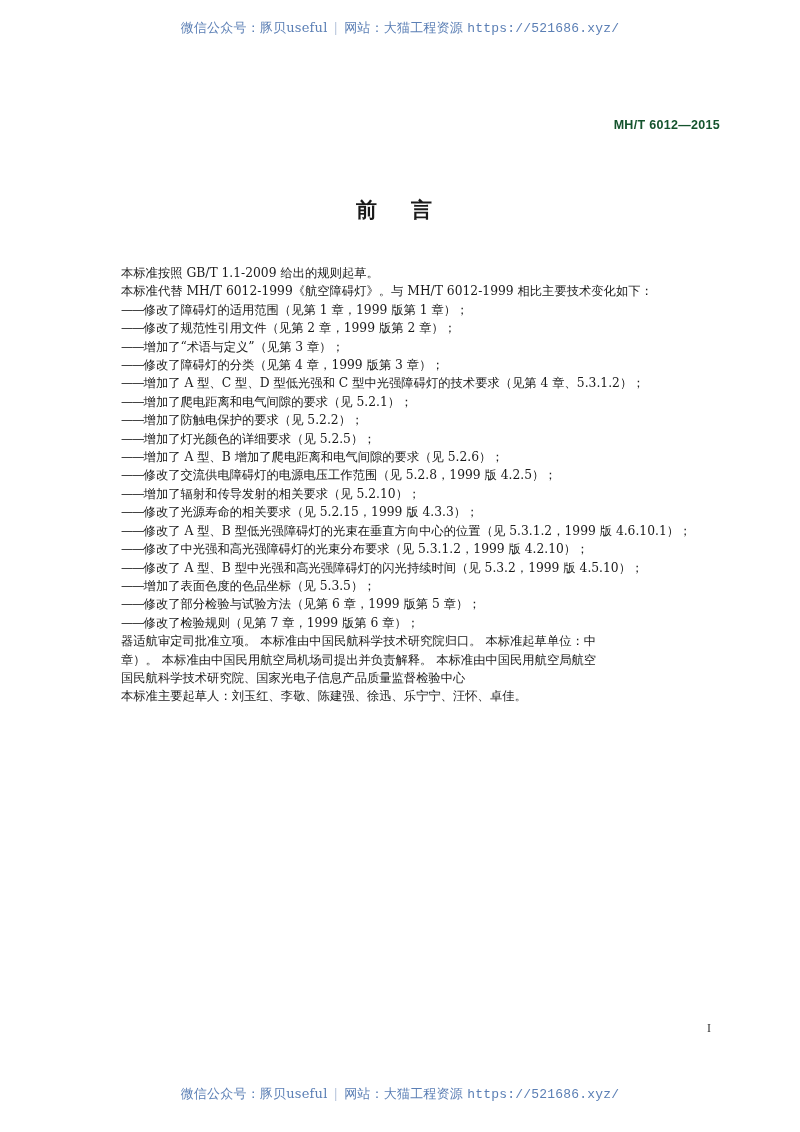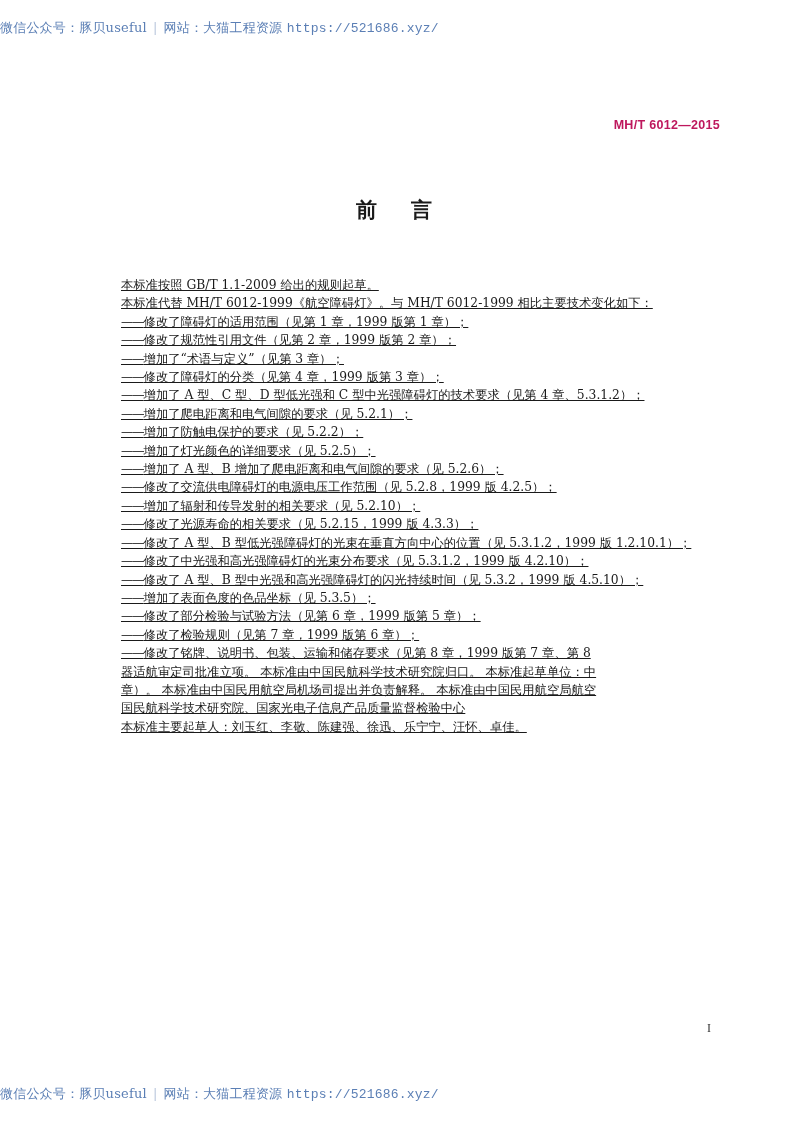--- a/index.html
+++ b/index.html
@@ -12,20 +12,21 @@
       height: 1132px;
       position: relative;
       overflow: hidden;
       font-family: "DejaVu Serif", "Liberation Serif", serif;
       color: #1a1a1a;
     }
     .watermark {
       position: absolute;
       left: 0;
       width: 800px;
+      text-align: center;
       font-size: 13px;
       color: #5b7fb5;
       font-family: "DejaVu Serif", "Liberation Serif", serif;
       letter-spacing: 0.2px;
     }
     .watermark .sep {
       color: #b8c6dc;
       margin: 0 6px;
     }
     .watermark .url {
@@ -34,44 +35,43 @@
     .wm-top { top: 19px; }
     .wm-bottom { top: 1085px; }
 
     .doc-code {
       position: absolute;
       top: 118px;
       right: 80px;
       font-family: "Liberation Sans", "DejaVu Sans", sans-serif;
       font-size: 12.5px;
       font-weight: bold;
-      color: #be185d;
+      color: #14532d;
       letter-spacing: 0.3px;
     }
     .page-title {
       position: absolute;
       top: 196px;
       left: 0;
       width: 788px;
       text-align: center;
       font-family: "DejaVu Sans", "Liberation Sans", sans-serif;
       font-size: 21px;
       font-weight: bold;
       letter-spacing: 34px;
       text-indent: 34px;
       color: #1a1a1a;
     }
     .content {
       position: absolute;
-      top: 276px;
+      top: 264px;
       left: 121px;
       width: 640px;
       font-size: 12.3px;
       line-height: 18.4px;
-      text-decoration: underline;
     }
     .line {
       white-space: nowrap;
     }
     .dash {
       letter-spacing: -1px;
     }
     .page-number {
       position: absolute;
       top: 1021px;
@@ -102,27 +102,26 @@
   <div class="line"><span class="dash">——</span><span>增加了“术语与定义”（见第 3 章）；</span></div>
   <div class="line"><span class="dash">——</span><span>修改了障碍灯的分类（见第 4 章，1999 版第 3 章）；</span></div>
   <div class="line"><span class="dash">——</span><span>增加了 A 型、C 型、D 型低光强和 C 型中光强障碍灯的技术要求（见第 4 章、5.3.1.2）；</span></div>
   <div class="line"><span class="dash">——</span><span>增加了爬电距离和电气间隙的要求（见 5.2.1）；</span></div>
   <div class="line"><span class="dash">——</span><span>增加了防触电保护的要求（见 5.2.2）；</span></div>
   <div class="line"><span class="dash">——</span><span>增加了灯光颜色的详细要求（见 5.2.5）；</span></div>
   <div class="line"><span class="dash">——</span><span>增加了 A 型、B 增加了爬电距离和电气间隙的要求（见 5.2.6）；</span></div>
   <div class="line"><span class="dash">——</span><span>修改了交流供电障碍灯的电源电压工作范围（见 5.2.8，1999 版 4.2.5）；</span></div>
   <div class="line"><span class="dash">——</span><span>增加了辐射和传导发射的相关要求（见 5.2.10）；</span></div>
   <div class="line"><span class="dash">——</span><span>修改了光源寿命的相关要求（见 5.2.15，1999 版 4.3.3）；</span></div>
-  <div class="line"><span class="dash">——</span><span>修改了 A 型、B 型低光强障碍灯的光束在垂直方向中心的位置（见 5.3.1.2，1999 版 1.2.10.1）；</span></div>
+  <div class="line"><span class="dash">——</span><span>修改了 A 型、B 型低光强障碍灯的光束在垂直方向中心的位置（见 5.3.1.2，1999 版 4.6.10.1）；</span></div>
   <div class="line"><span class="dash">——</span><span>修改了中光强和高光强障碍灯的光束分布要求（见 5.3.1.2，1999 版 4.2.10）；</span></div>
   <div class="line"><span class="dash">——</span><span>修改了 A 型、B 型中光强和高光强障碍灯的闪光持续时间（见 5.3.2，1999 版 4.5.10）；</span></div>
   <div class="line"><span class="dash">——</span><span>增加了表面色度的色品坐标（见 5.3.5）；</span></div>
   <div class="line"><span class="dash">——</span><span>修改了部分检验与试验方法（见第 6 章，1999 版第 5 章）；</span></div>
   <div class="line"><span class="dash">——</span><span>修改了检验规则（见第 7 章，1999 版第 6 章）；</span></div>
-  <div class="line"><span class="dash">——</span><span>修改了铭牌、说明书、包装、运输和储存要求（见第 8 章，1999 版第 7 章、第 8</span></div>
 
   <div class="line">器适航审定司批准立项。 本标准由中国民航科学技术研究院归口。 本标准起草单位：中</div>
   <div class="line">章）。 本标准由中国民用航空局机场司提出并负责解释。 本标准由中国民用航空局航空</div>
   <div class="line">国民航科学技术研究院、国家光电子信息产品质量监督检验中心</div>
   <div class="line">本标准主要起草人：刘玉红、李敬、陈建强、徐迅、乐宁宁、汪怀、卓佳。</div>
 </div>
 
 <div class="page-number">I</div>
 
 <div class="watermark wm-bottom">

